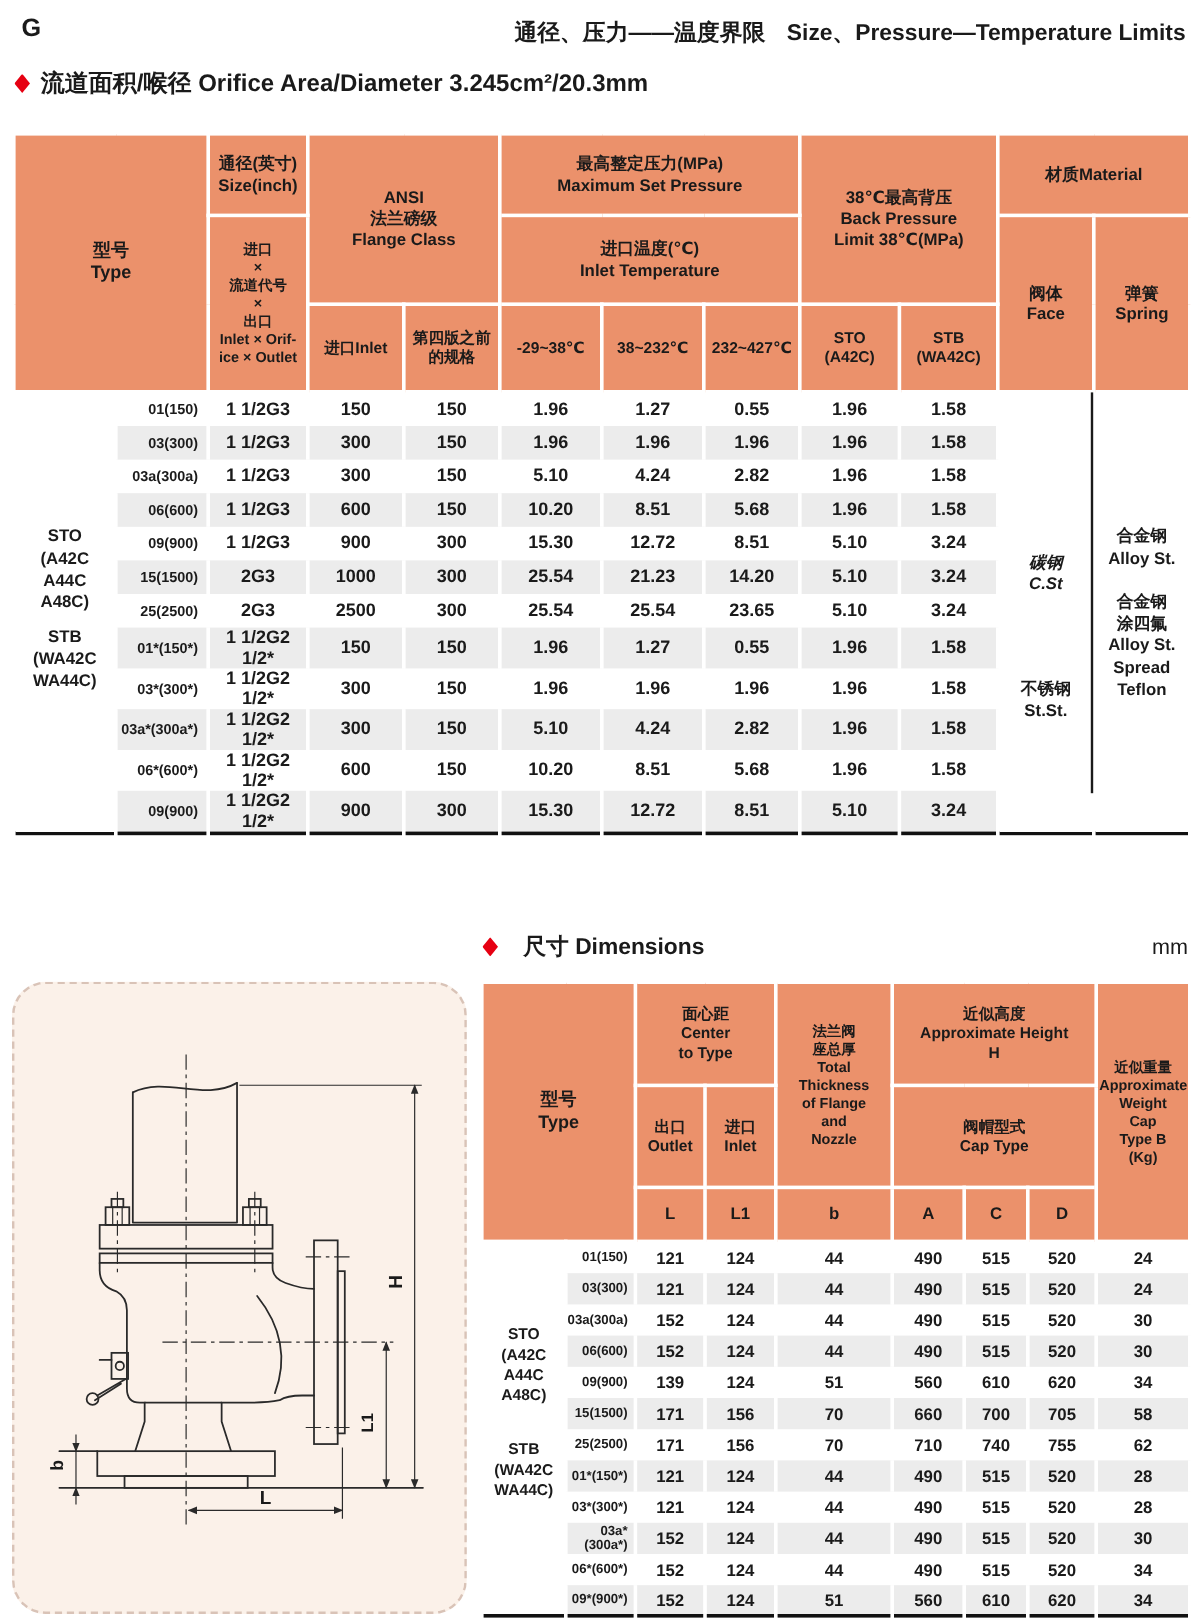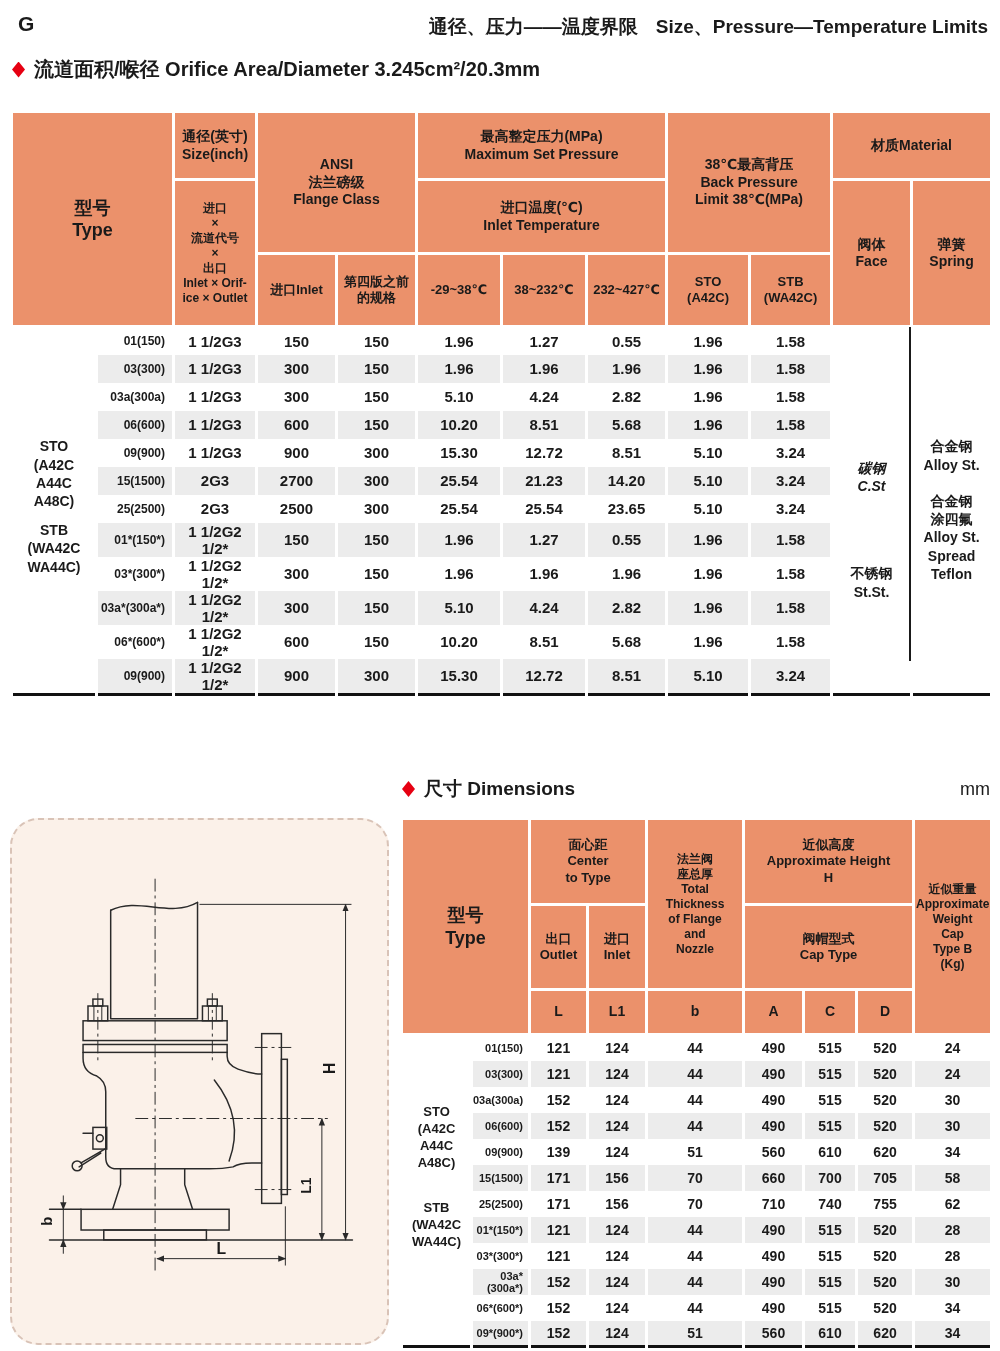--- a/index.html
+++ b/index.html
@@ -6,34 +6,34 @@
   html,body { width:1000px; height:1351px; background:#fff; overflow:hidden;
     font-family:"Liberation Sans","DejaVu Sans",sans-serif; color:#1a1a1a; }
   .abs { position:absolute; }
 
   .corner { left:18px; top:12px; font-size:21px; font-weight:bold; }
   .toptitle { right:12px; top:14px; font-size:19px; font-weight:bold; white-space:nowrap; }
   .toptitle .zh { margin-right:18px; }
 
   .secrow { display:flex; align-items:center; }
   .sec1 { left:12px; top:56px; }
-  .sec2 { left:402px; top:776px; right:10px; }
+  .sec2 { left:402px; top:776px; right:10px;gap:12px; }
   .diamond { width:13px; height:16px; background:#e60012; margin-right:9px; flex:0 0 auto;
     clip-path:polygon(50% 0,100% 50%,50% 100%,0 50%); }
   .sec-text { font-size:20px; font-weight:bold; white-space:nowrap; }
   .sec2 .sec-text { font-size:19px; }
   .spacer { flex:1 1 auto; }
   .mm { font-size:18px; font-weight:normal; }
 
   table.dt { border-collapse:collapse; table-layout:fixed; border-bottom:3px solid #111; }
   table.dt th { background:#eb916b; border:3px solid #fff; font-weight:bold; text-align:center;
     vertical-align:middle; white-space:pre-line; line-height:1.25; padding:0 1px; }
   table.dt td { font-weight:bold; text-align:center; vertical-align:middle;
     border-left:3px solid #fff; border-right:3px solid #fff; padding:0; }
-  .f15{font-size:18px} .f14{font-size:14px} .f13{font-size:13px} .f12{font-size:12px; line-height:1.3;}
+  .f15{font-size:15px} .f14{font-size:14px} .f13{font-size:13px} .f12{font-size:12px; line-height:1.3;}
 
   .t1 { left:10px; top:110px; width:980px; }
   .t1 thead tr:nth-child(1){height:68px} .t1 thead tr:nth-child(2){height:74px}
   .t1 thead tr:nth-child(3){height:73px}
   .t1 tbody tr { height:28px; }
   .t1 tbody td { font-size:15px; }
   .t1 td.model { text-align:right; padding-right:7px; font-size:12px; }
 
   .t2 { left:400px; top:817px; width:590px; }
   .t2 thead tr:nth-child(1){height:86px} .t2 thead tr:nth-child(2){height:85px}
@@ -207,21 +207,21 @@
         <td class="stripe">300</td>
         <td class="stripe">15.30</td>
         <td class="stripe">12.72</td>
         <td class="stripe">8.51</td>
         <td class="stripe">5.10</td>
         <td class="stripe">3.24</td>
       </tr>
       <tr>
         <td class="model stripe">15(1500)</td>
         <td class="stripe">2G3</td>
-        <td class="stripe">2700</td>
+        <td class="stripe">1000</td>
         <td class="stripe">300</td>
         <td class="stripe">25.54</td>
         <td class="stripe">21.23</td>
         <td class="stripe">14.20</td>
         <td class="stripe">5.10</td>
         <td class="stripe">3.24</td>
       </tr>
       <tr>
         <td class="model stripe">25(2500)</td>
         <td class="stripe">2G3</td>

